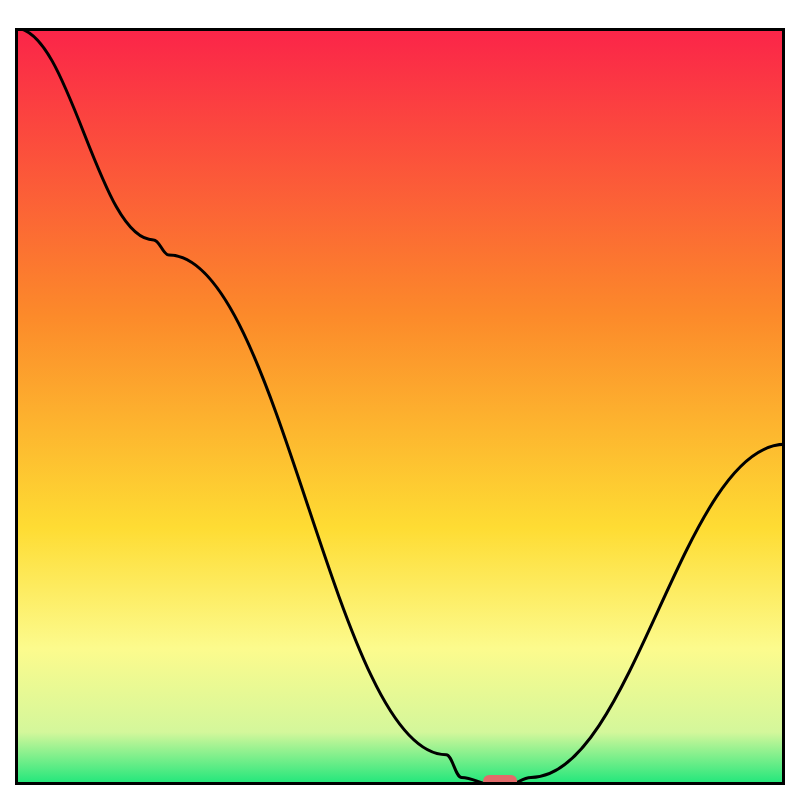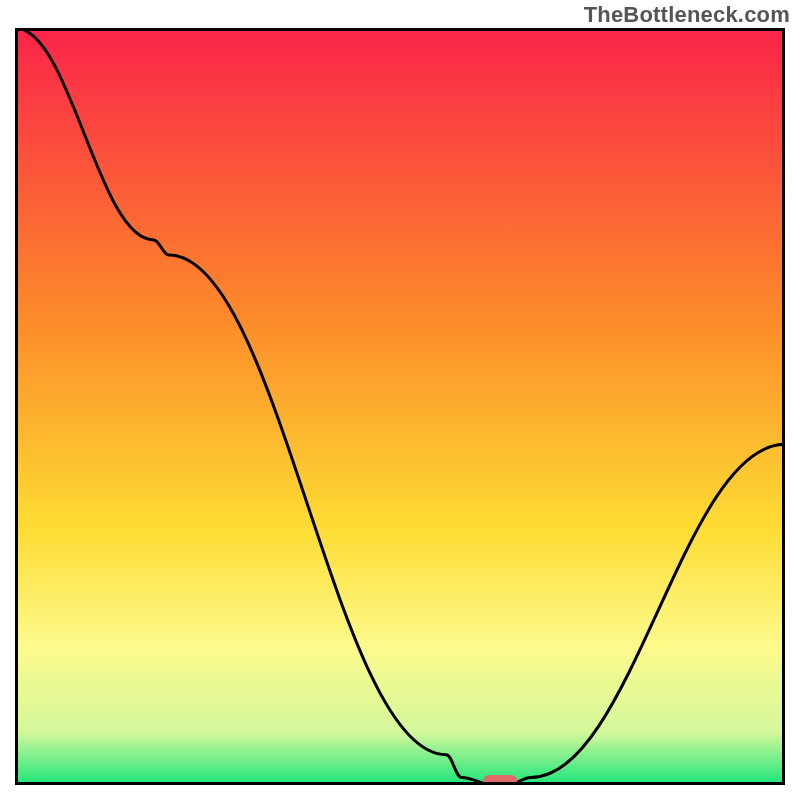--- a/index.html
+++ b/index.html
@@ -38,21 +38,20 @@
     display: block;
     width: 100%;
     height: 100%;
   }
 </style>
 </head>
 <body>
 
 <div class="chart-container">
 
-  <div class="watermark">TheBottleneck.com</div>
 
   <div class="plot-frame">
     <svg viewBox="0 0 770 757" preserveAspectRatio="none">
       <defs>
         <linearGradient id="bg-grad" x1="0" y1="0" x2="0" y2="1">
           <stop offset="0%" stop-color="#fb2449"></stop>
           <stop offset="38%" stop-color="#fc8a2a"></stop>
           <stop offset="66%" stop-color="#fedc33"></stop>
           <stop offset="82%" stop-color="#fcfb8d"></stop>
           <stop offset="93%" stop-color="#d4f79b"></stop>

